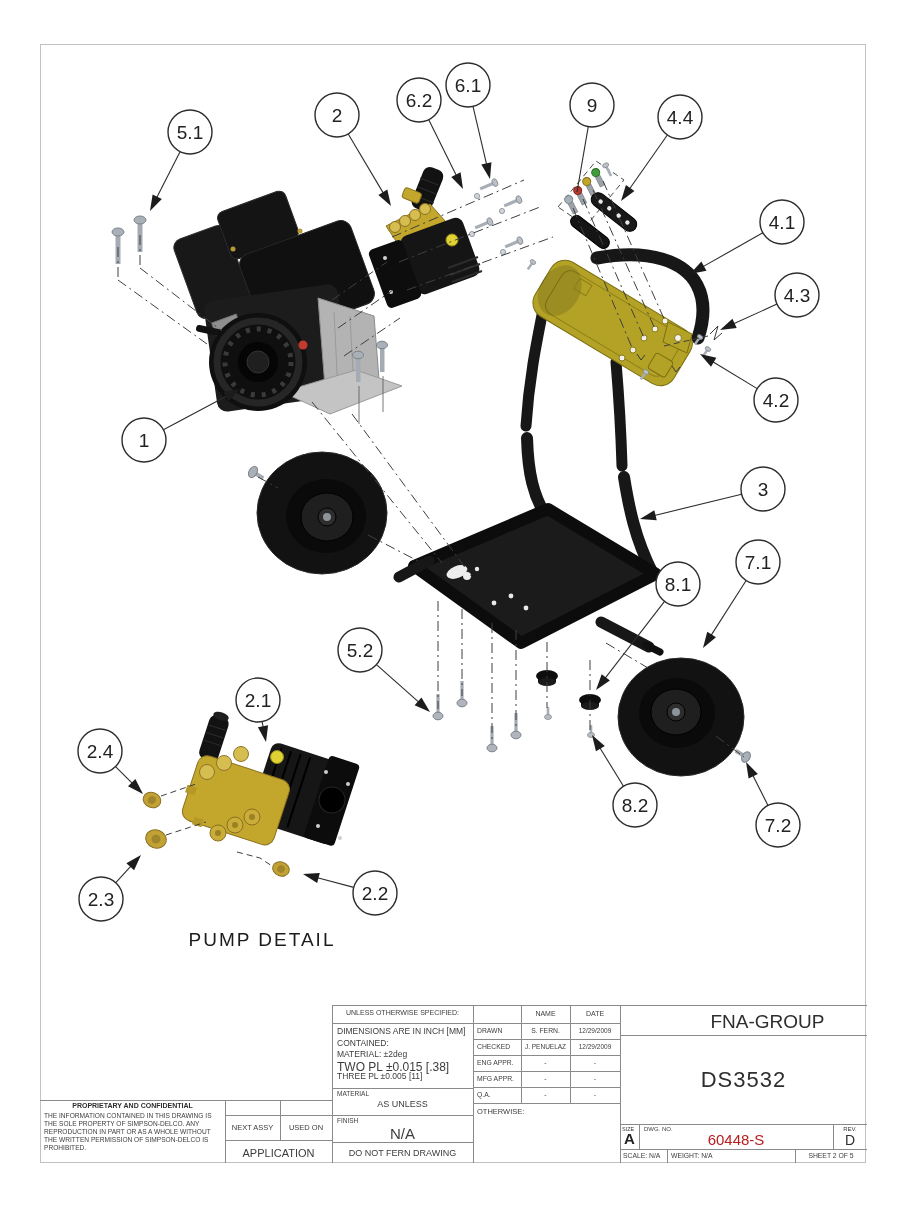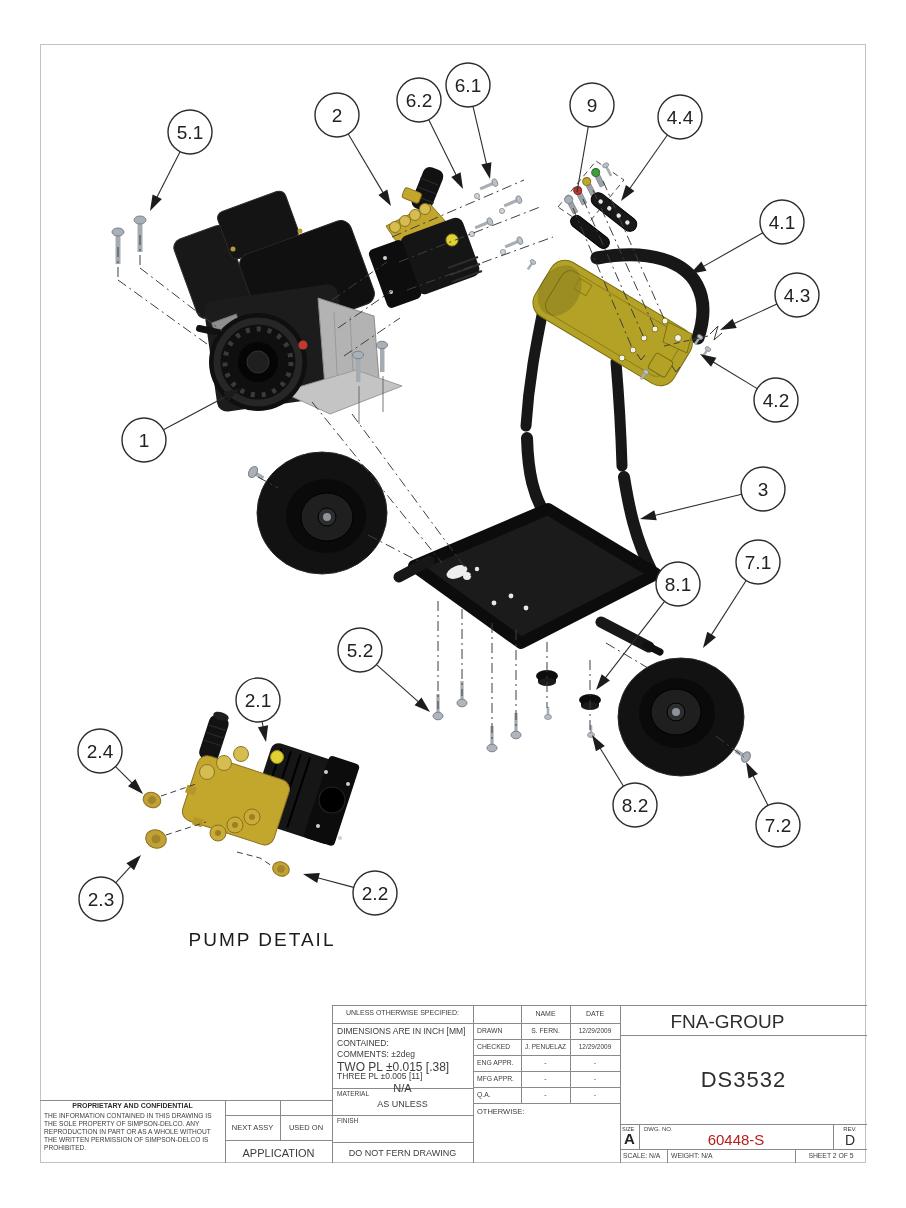--- a/index.html
+++ b/index.html
@@ -501,27 +501,27 @@
     <div class="hl" style="left:620px;top:1035px;width:247px"></div>
     <div class="hl" style="left:620px;top:1124px;width:247px"></div>
     <div class="hl" style="left:620px;top:1149px;width:247px"></div>
     <div class="hl" style="left:40px;top:1100px;width:292px"></div>
     <div class="hl" style="left:225px;top:1115px;width:107px"></div>
     <div class="hl" style="left:225px;top:1140px;width:107px"></div>
 
     <div class="cell ctr" style="left:332px;top:1009px;width:141px;font-size:7px">UNLESS OTHERWISE SPECIFIED:</div>
     <div class="cell" style="left:337px;top:1026px;font-size:8.5px">DIMENSIONS ARE IN INCH [MM]</div>
     <div class="cell" style="left:337px;top:1038px;font-size:8.5px">CONTAINED:</div>
-    <div class="cell" style="left:337px;top:1049px;font-size:8.5px">COMMENTS:  ±2deg</div>
+    <div class="cell" style="left:337px;top:1049px;font-size:8.5px">MATERIAL:  ±2deg</div>
     <div class="cell" style="left:337px;top:1060px;font-size:12px">TWO PL  ±0.015 [.38]</div>
     <div class="cell" style="left:337px;top:1071px;font-size:8.5px">THREE PL  ±0.005 [11]</div>
     <div class="cell" style="left:337px;top:1090px;font-size:6.5px">MATERIAL</div>
     <div class="cell ctr" style="left:332px;top:1099px;width:141px;font-size:9px">AS UNLESS</div>
     <div class="cell" style="left:337px;top:1117px;font-size:6.5px">FINISH</div>
-    <div class="cell ctr" style="left:332px;top:1082px;width:141px;font-size:11px">N/A</div>
+    <div class="cell ctr" style="left:332px;top:1125px;width:141px;font-size:15px">N/A</div>
     <div class="cell ctr" style="left:332px;top:1148px;width:141px;font-size:9px">DO  NOT  FERN  DRAWING</div>
 
     <div class="cell ctr" style="left:521px;top:1010px;width:49px;font-size:7px">NAME</div>
     <div class="cell ctr" style="left:570px;top:1010px;width:50px;font-size:7px">DATE</div>
     <div class="cell" style="left:477px;top:1027px;font-size:6.8px">DRAWN</div>
     <div class="cell ctr" style="left:521px;top:1027px;width:49px;font-size:6.8px">S. FERN.</div>
     <div class="cell ctr" style="left:570px;top:1027px;width:50px;font-size:6.5px">12/29/2009</div>
     <div class="cell" style="left:477px;top:1043px;font-size:6.8px">CHECKED</div>
     <div class="cell ctr" style="left:521px;top:1043px;width:49px;font-size:6.5px">J. PENUELAZ</div>
     <div class="cell ctr" style="left:570px;top:1043px;width:50px;font-size:6.5px">12/29/2009</div>
@@ -529,21 +529,21 @@
     <div class="cell ctr" style="left:521px;top:1059px;width:49px;font-size:6.8px">-</div>
     <div class="cell ctr" style="left:570px;top:1059px;width:50px;font-size:6.8px">-</div>
     <div class="cell" style="left:477px;top:1075px;font-size:6.8px">MFG APPR.</div>
     <div class="cell ctr" style="left:521px;top:1075px;width:49px;font-size:6.8px">-</div>
     <div class="cell ctr" style="left:570px;top:1075px;width:50px;font-size:6.8px">-</div>
     <div class="cell" style="left:477px;top:1091px;font-size:6.8px">Q.A.</div>
     <div class="cell ctr" style="left:521px;top:1091px;width:49px;font-size:6.8px">-</div>
     <div class="cell ctr" style="left:570px;top:1091px;width:50px;font-size:6.8px">-</div>
     <div class="cell" style="left:477px;top:1107px;font-size:7.5px">OTHERWISE:</div>
 
-    <div class="cell ctr" style="left:604px;top:1011px;width:247px;font-size:19px;color:#2e2e2e">FNA-GROUP</div>
+    <div class="cell ctr" style="left:644px;top:1011px;width:247px;font-size:19px;color:#2e2e2e">FNA-GROUP</div>
     <div class="cell ctr" style="left:620px;top:1067px;width:247px;font-size:22px;letter-spacing:1px;color:#2e2e2e">DS3532</div>
     <div class="cell" style="left:622px;top:1126px;font-size:5.5px">SIZE</div>
     <div class="cell ctr" style="left:620px;top:1130px;width:19px;font-size:15px;font-weight:bold;color:#222">A</div>
     <div class="cell" style="left:644px;top:1126px;font-size:6px">DWG.  NO.</div>
     <div class="cell ctr" style="left:639px;top:1131px;width:194px;font-size:15px;color:#b91c1c">60448-S</div>
     <div class="cell ctr" style="left:833px;top:1126px;width:34px;font-size:6px">REV.</div>
     <div class="cell ctr" style="left:833px;top:1132px;width:34px;font-size:14px;color:#2e2e2e">D</div>
     <div class="cell" style="left:623px;top:1152px;font-size:6.8px">SCALE: N/A</div>
     <div class="cell" style="left:671px;top:1152px;font-size:6.8px">WEIGHT: N/A</div>
     <div class="cell ctr" style="left:795px;top:1152px;width:72px;font-size:6.8px">SHEET 2 OF 5</div>

